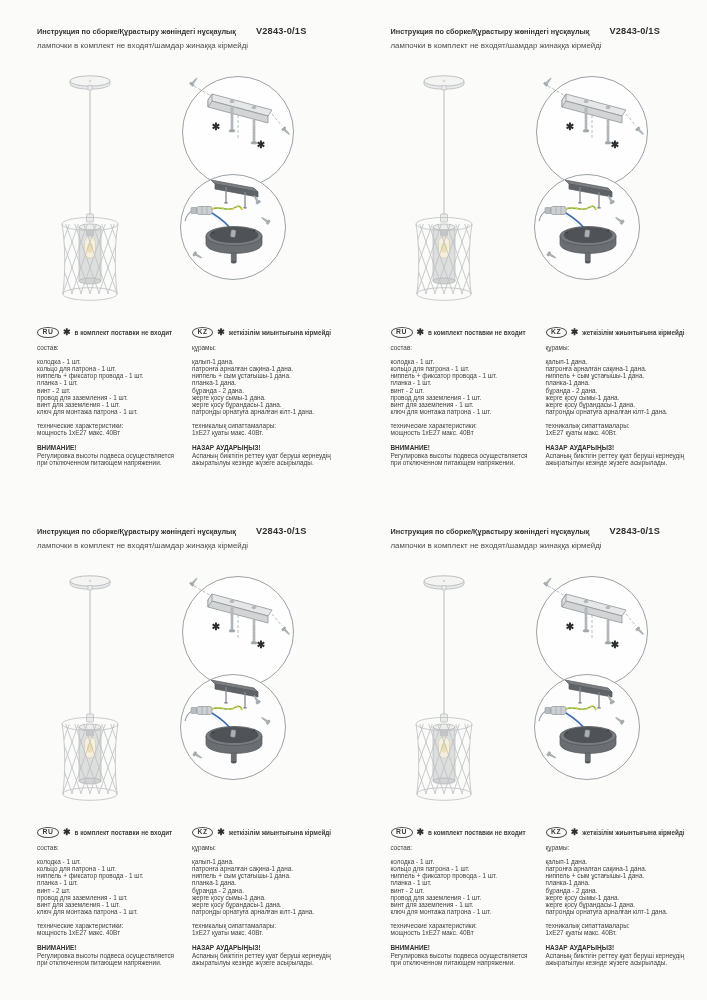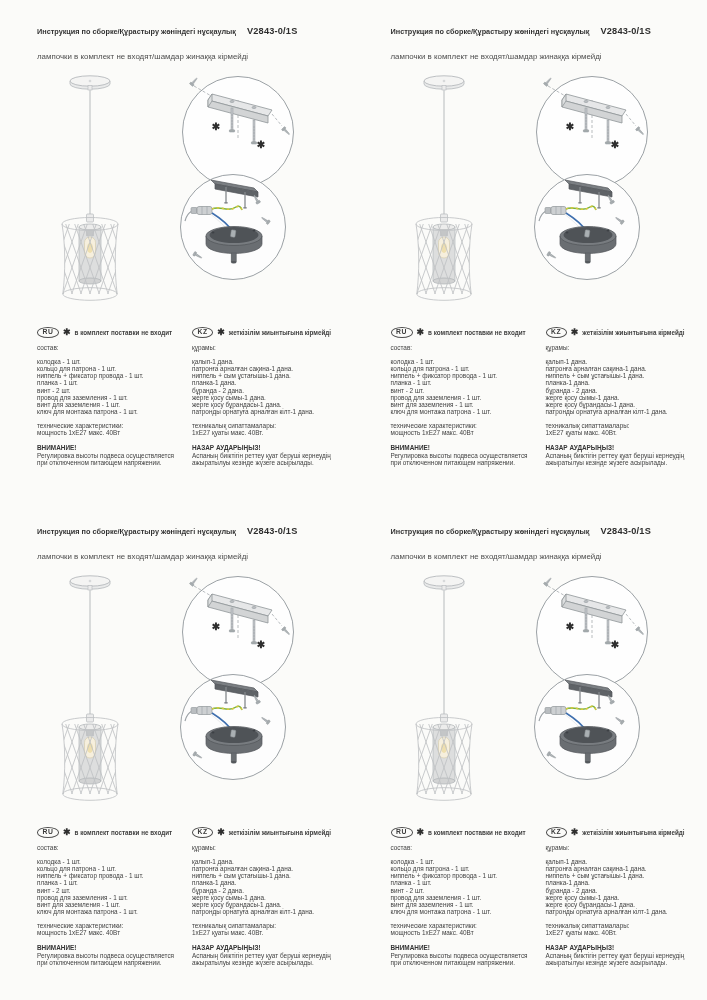--- a/index.html
+++ b/index.html
@@ -13,22 +13,22 @@
   #grid{
     display:grid;
     grid-template-columns:353.5px 353.5px;
     grid-template-rows:500px 500px;
     width:670px;height:1000px;
   }
   .panel{position:relative;width:353.5px;height:500px;overflow:hidden;}
   
   .hdr{position:absolute;left:37px;top:26px;width:305px;}
   .hdr-line1{font-size:7.3px;font-weight:bold;color:#333;white-space:nowrap;display:flex;align-items:baseline;}
-  .hdr-model{font-size:9.2px;font-weight:bold;color:#2e2e2e;margin-left:11px;letter-spacing:.2px;}
-  .hdr-line2{font-size:7.9px;color:#4d4d4d;margin-top:16px;white-space:nowrap;}
+  .hdr-model{font-size:9.2px;font-weight:bold;color:#2e2e2e;margin-left:20px;letter-spacing:.2px;}
+  .hdr-line2{font-size:7.9px;color:#4d4d4d;margin-top:5px;white-space:nowrap;}
   
   .lamp-box{position:absolute;left:52px;top:72px;width:76px;height:234px;}
   .d1-box{position:absolute;left:180px;top:74px;width:116px;height:116px;}
   .d2-box{position:absolute;left:178px;top:172px;width:110px;height:110px;}
   svg{display:block;}
   
   .legend{position:absolute;top:327px;display:flex;align-items:center;gap:4px;}
   .legend.ru{left:37px;} .legend.kz{left:192px;}
   .badge{
     display:inline-block;border:1px solid #4e4e4e;border-radius:50%;

